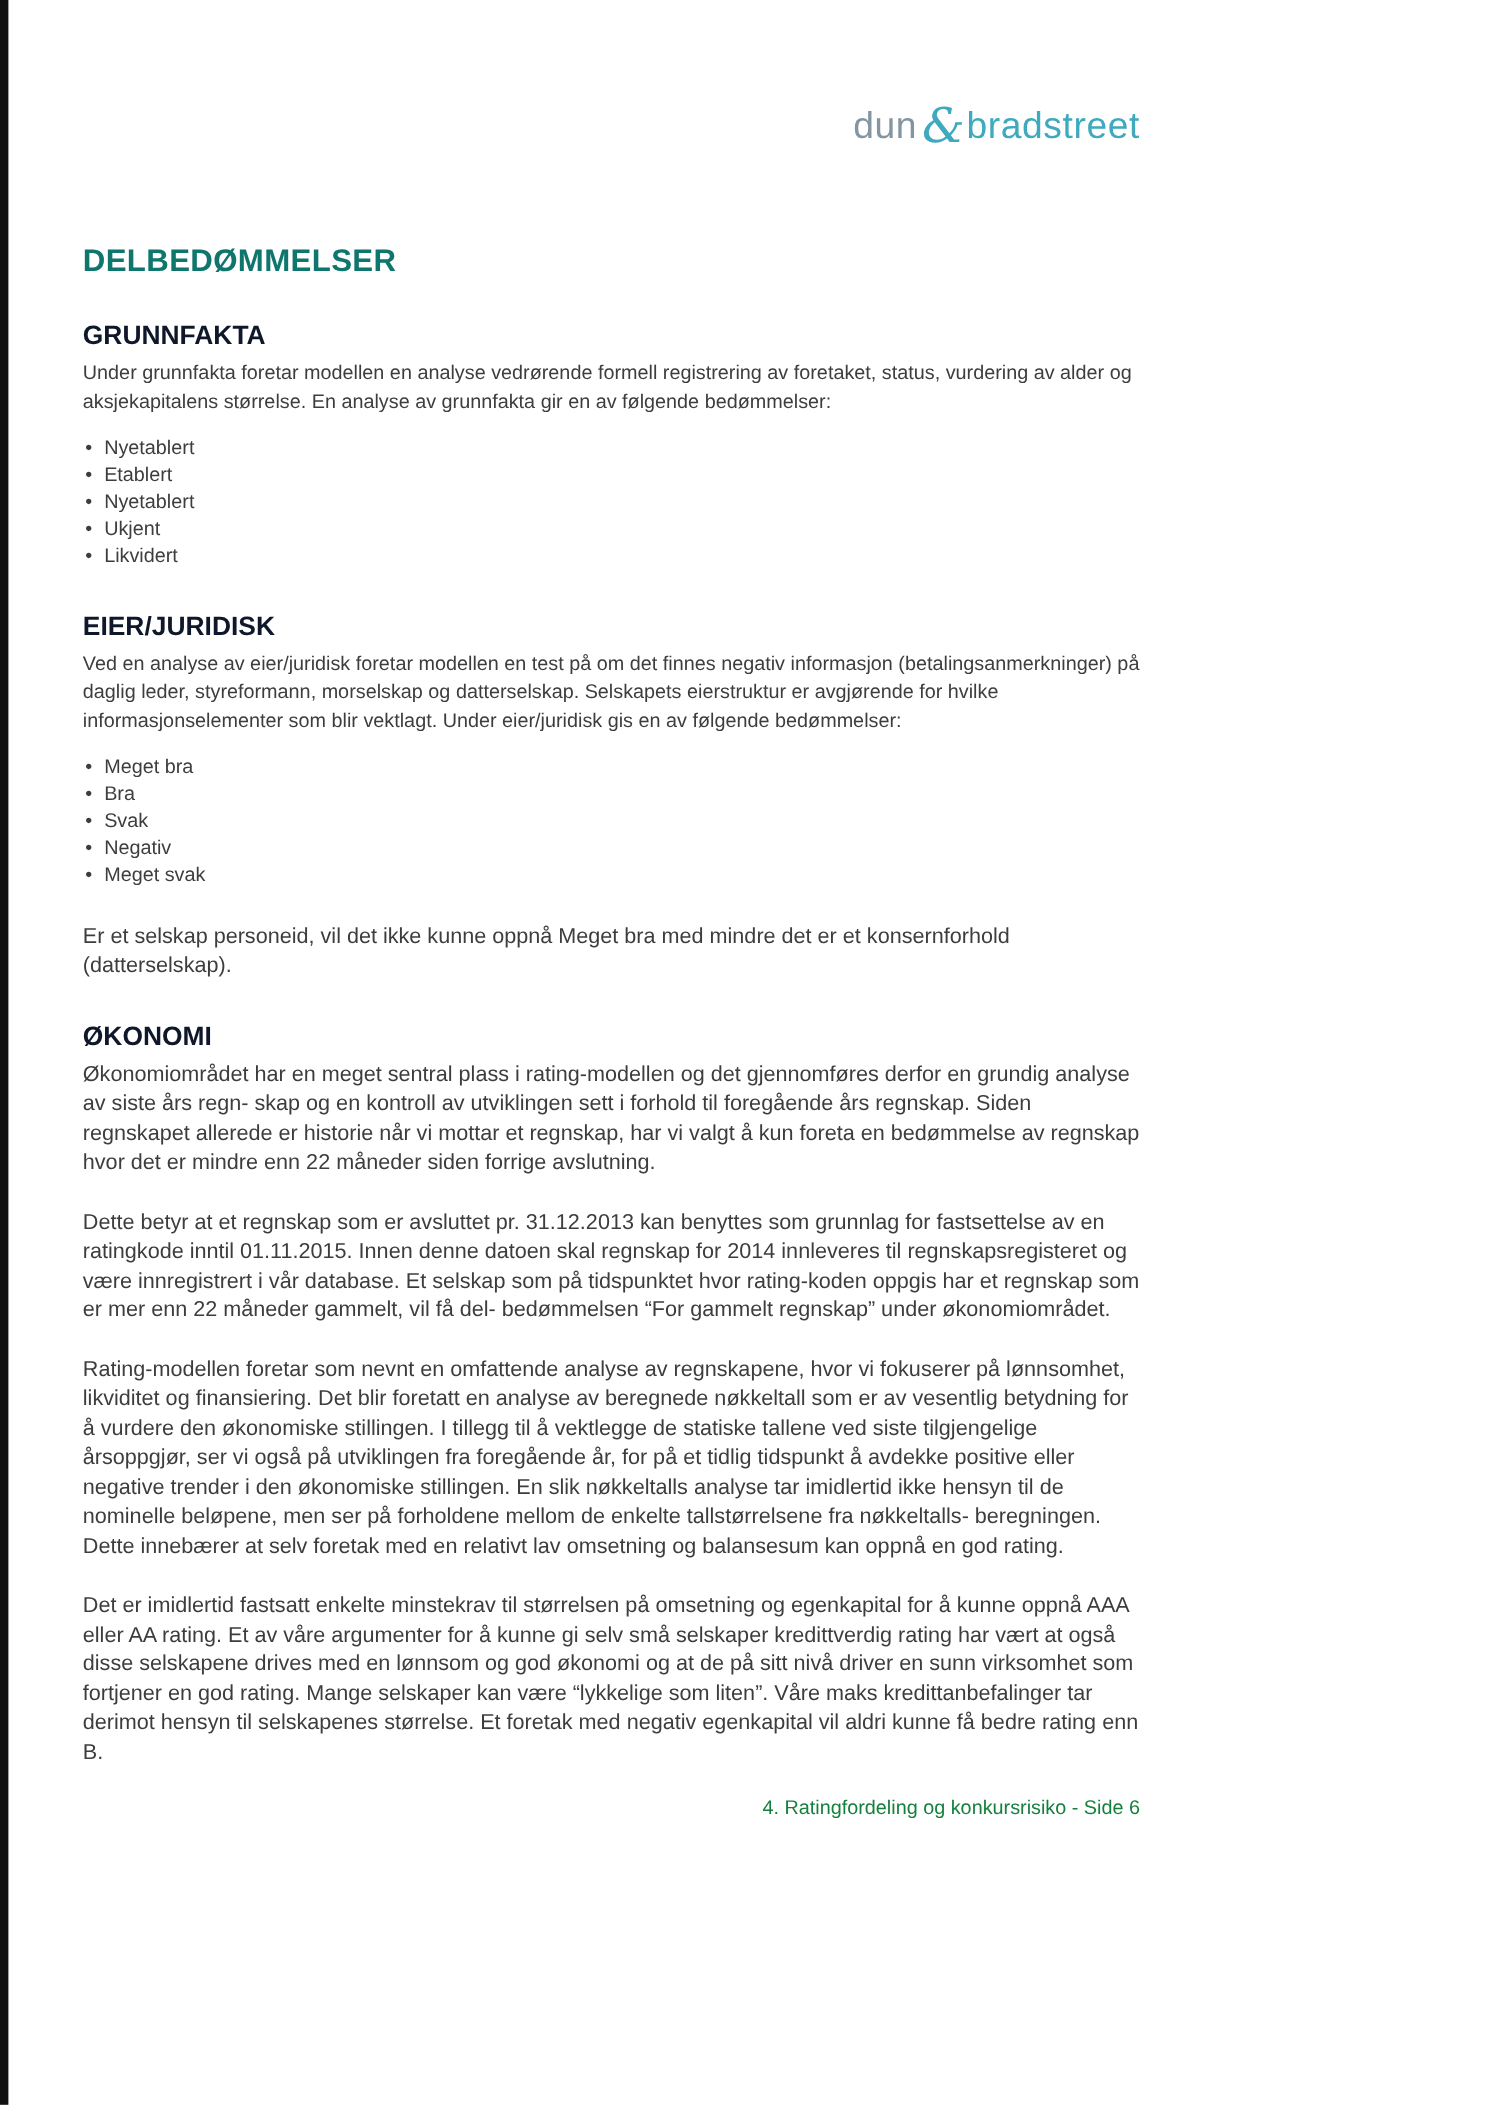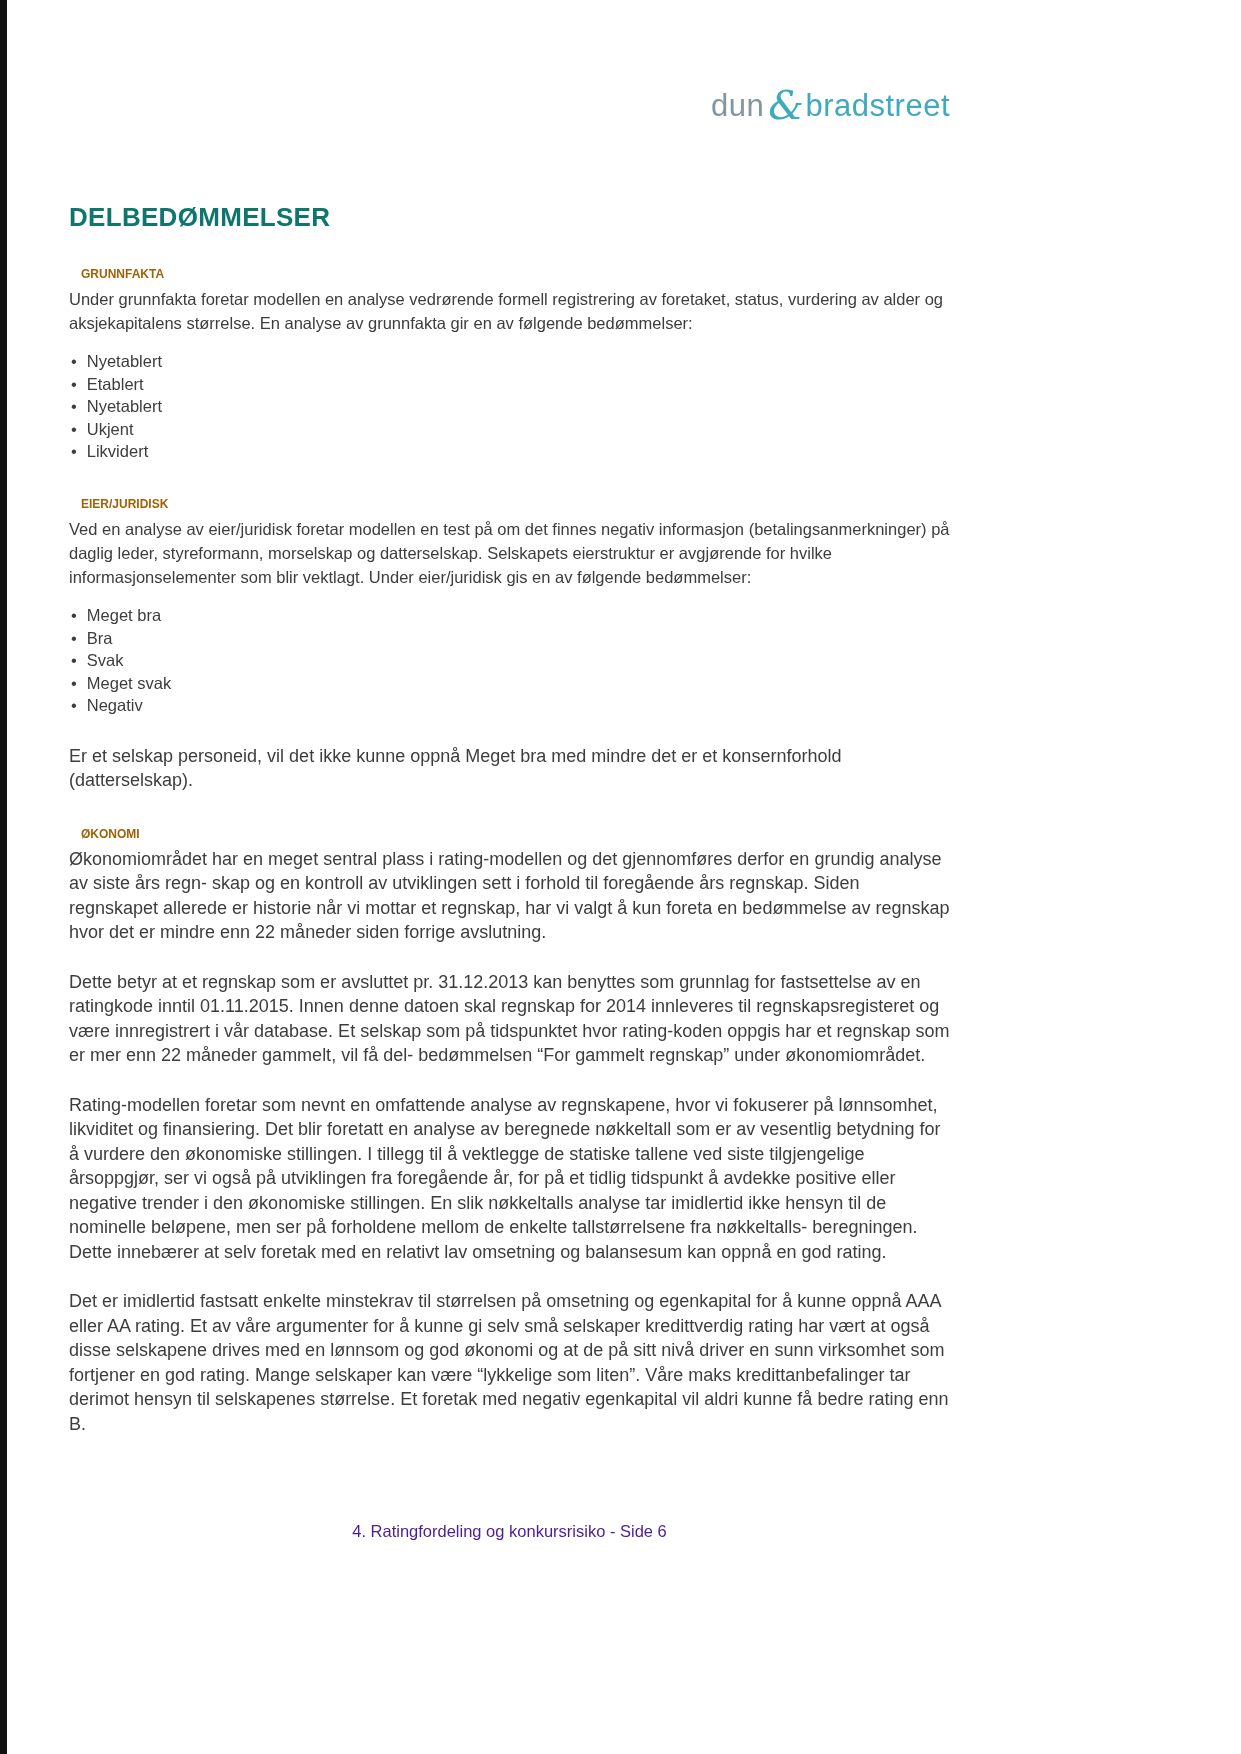--- a/index.html
+++ b/index.html
@@ -42,24 +42,24 @@
   }
   .logo .logo-brad { color: #3fa9bd; }
   h1.page-title {
     font-size: 26px;
     font-weight: bold;
     color: #0f766e;
     margin: 74px 0 0 0;
     letter-spacing: 0.3px;
   }
   h2.section-heading {
-    font-size: 12px;
+    font-size: 22px;
     font-weight: bold;
-    color: #a16207;
-    margin: 34px 0 6px 12px;
+    color: #0f172a;
+    margin: 34px 0 6px 0;
   }
   p.body-text {
     font-size: 18px;
     line-height: 24.5px;
     margin: 0 0 25px 0;
   }
   p.intro-text {
     font-size: 16.5px;
     line-height: 24px;
     margin: 0;
@@ -77,24 +77,23 @@
   ul.bullet-list li::before {
     content: "\2022";
     margin-right: 10px;
     color: #3d3d3d;
   }
   .page-footer {
     position: absolute;
     top: 1498px;
     left: 69px;
     width: 881px;
-    text-align: center;
+    text-align: right;
     font-size: 16.5px;
-    color: #4c1d95;
-    margin-top: 24px;
+    color: #15803d;
   }
 </style>
 </head>
 <body>
 
 <div class="page-edge"></div>
 
 <div class="content">
 
   <div class="logo">
@@ -115,22 +114,22 @@
     </ul>
   </section>
 
   <section>
     <h2 class="section-heading">EIER/JURIDISK</h2>
     <p class="intro-text">Ved en analyse av eier/juridisk foretar modellen en test på om det finnes negativ informasjon (betalingsanmerkninger) på daglig leder, styreformann, morselskap og datterselskap. Selskapets eierstruktur er avgjørende for hvilke informasjonselementer som blir vektlagt. Under eier/juridisk gis en av følgende bedømmelser:</p>
     <ul class="bullet-list">
       <li>Meget bra</li>
       <li>Bra</li>
       <li>Svak</li>
+      <li>Negativ</li>
       <li>Meget svak</li>
-      <li>Negativ</li>
     </ul>
     <p class="body-text">Er et selskap personeid, vil det ikke kunne oppnå Meget bra med mindre det er et konsernforhold (datterselskap).</p>
   </section>
 
   <section>
     <h2 class="section-heading">ØKONOMI</h2>
     <p class="body-text">Økonomiområdet har en meget sentral plass i rating-modellen og det gjennomføres derfor en grundig analyse av siste års regn- skap og en kontroll av utviklingen sett i forhold til foregående års regnskap. Siden regnskapet allerede er historie når vi mottar et regnskap, har vi valgt å kun foreta en bedømmelse av regnskap hvor det er mindre enn 22 måneder siden forrige avslutning.</p>
     <p class="body-text">Dette betyr at et regnskap som er avsluttet pr. 31.12.2013 kan benyttes som grunnlag for fastsettelse av en ratingkode inntil 01.11.2015. Innen denne datoen skal regnskap for 2014 innleveres til regnskapsregisteret og være innregistrert i vår database. Et selskap som på tidspunktet hvor rating-koden oppgis har et regnskap som er mer enn 22 måneder gammelt, vil få del- bedømmelsen “For gammelt regnskap” under økonomiområdet.</p>
     <p class="body-text">Rating-modellen foretar som nevnt en omfattende analyse av regnskapene, hvor vi fokuserer på lønnsomhet, likviditet og finansiering. Det blir foretatt en analyse av beregnede nøkkeltall som er av vesentlig betydning for å vurdere den økonomiske stillingen. I tillegg til å vektlegge de statiske tallene ved siste tilgjengelige årsoppgjør, ser vi også på utviklingen fra foregående år, for på et tidlig tidspunkt å avdekke positive eller negative trender i den økonomiske stillingen. En slik nøkkeltalls analyse tar imidlertid ikke hensyn til de nominelle beløpene, men ser på forholdene mellom de enkelte tallstørrelsene fra nøkkeltalls- beregningen. Dette innebærer at selv foretak med en relativt lav omsetning og balansesum kan oppnå en god rating.</p>
     <p class="body-text">Det er imidlertid fastsatt enkelte minstekrav til størrelsen på omsetning og egenkapital for å kunne oppnå AAA eller AA rating. Et av våre argumenter for å kunne gi selv små selskaper kredittverdig rating har vært at også disse selskapene drives med en lønnsom og god økonomi og at de på sitt nivå driver en sunn virksomhet som fortjener en god rating. Mange selskaper kan være “lykkelige som liten”. Våre maks kredittanbefalinger tar derimot hensyn til selskapenes størrelse. Et foretak med negativ egenkapital vil aldri kunne få bedre rating enn B.</p>

